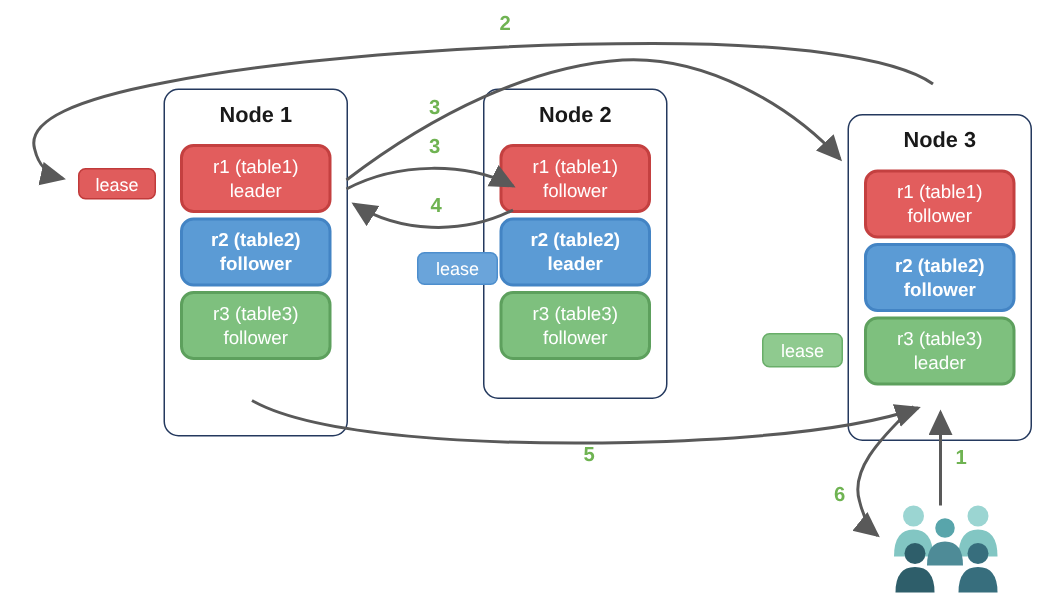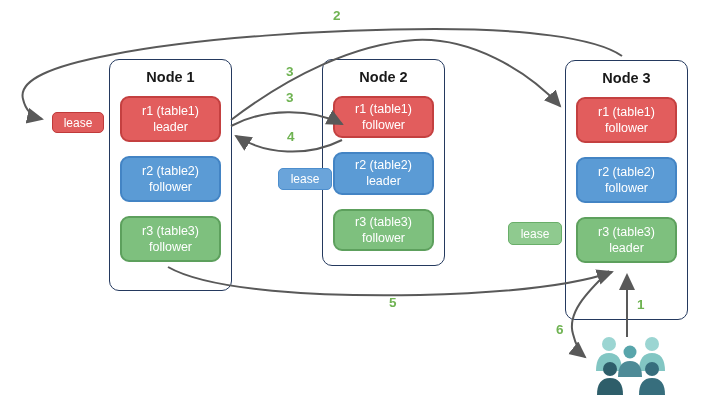--- a/index.html
+++ b/index.html
@@ -11,25 +11,25 @@
     position:absolute;background:#ffffff;
     border:1.5px solid var(--node-border,#24395e);
     border-radius:10px;box-sizing:border-box;
     display:flex;flex-direction:column;align-items:center;z-index:2;
   }
   .node-title{
     margin:9px 0 11px 0;font-size:14.5px;font-weight:bold;color:#191919;
   }
   .replica{
     width:101px;height:46px;border-radius:9px;box-sizing:border-box;
-    margin-bottom:14px;display:flex;flex-direction:column;align-items:center;justify-content:center;
+    margin-bottom:3px;display:flex;flex-direction:column;align-items:center;justify-content:center;
     color:#ffffff;font-size:12.5px;line-height:1.28;text-align:center;
   }
   .replica.red{background:var(--red-fill,#e25d5d);border:2px solid var(--red-border,#c44040);}
-  .replica.blue{background:var(--blue-fill,#5b9bd5);border:2px solid var(--blue-border,#4384c4);}
+  .replica.blue{background:var(--blue-fill,#5b9bd5);border:2px solid var(--blue-border,#4384c4);font-weight:bold;}
   .replica.green{background:var(--green-fill,#7ec07e);border:2px solid var(--green-border,#5da05d);}
   .lease{
     position:absolute;box-sizing:border-box;border-radius:5px;
     display:flex;align-items:center;justify-content:center;
     color:#ffffff;font-size:12px;z-index:3;
   }
   .lease.red{background:var(--lease-red-fill,#e05c5c);border:1.5px solid var(--lease-red-border,#c03a3a);}
   .lease.blue{background:var(--lease-blue-fill,#6aa4da);border:1.5px solid var(--lease-blue-border,#4d8ecd);}
   .lease.green{background:var(--lease-green-fill,#8fca8f);border:1.5px solid var(--lease-green-border,#69ae69);}
   .num{
@@ -107,21 +107,21 @@
     <div class="replica blue">
       <div>r2 (table2)</div>
       <div>leader</div>
     </div>
     <div class="replica green">
       <div>r3 (table3)</div>
       <div>follower</div>
     </div>
   </div>
 
-  <div class="node" style="left:565px;top:60px;width:123px;height:260px;">
+  <div class="node" style="left:565px;top:76px;width:123px;height:218px;">
     <div class="node-title">Node 3</div>
     <div class="replica red">
       <div>r1 (table1)</div>
       <div>follower</div>
     </div>
     <div class="replica blue">
       <div>r2 (table2)</div>
       <div>follower</div>
     </div>
     <div class="replica green">

